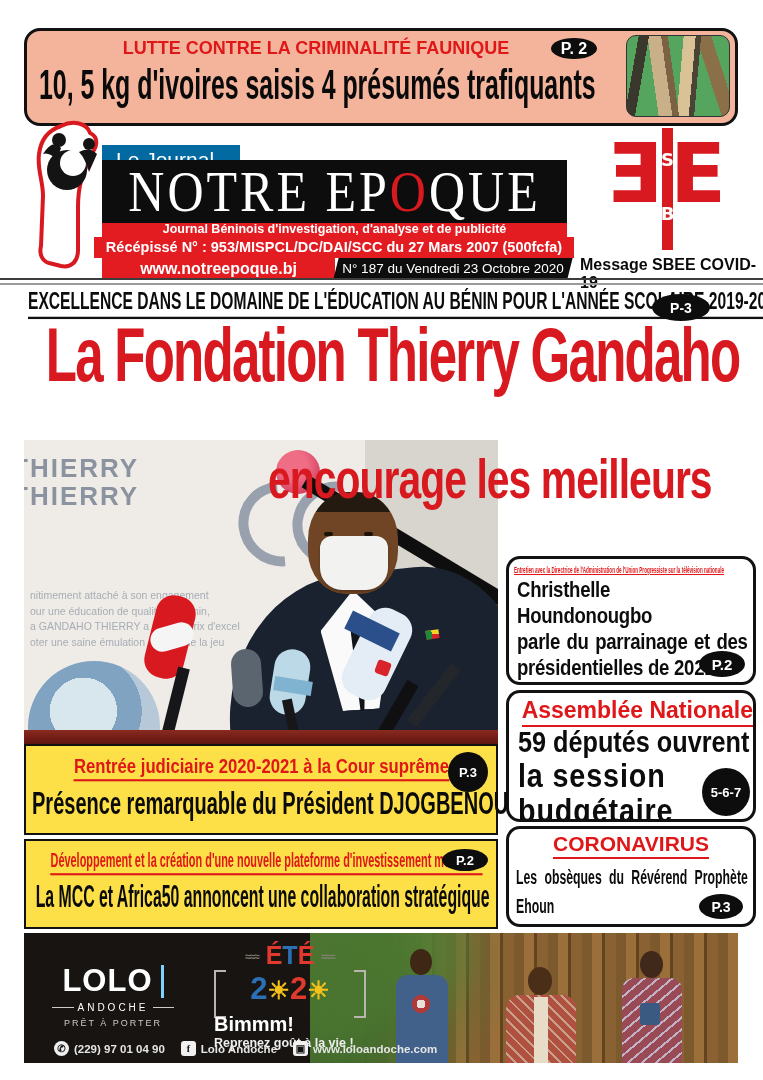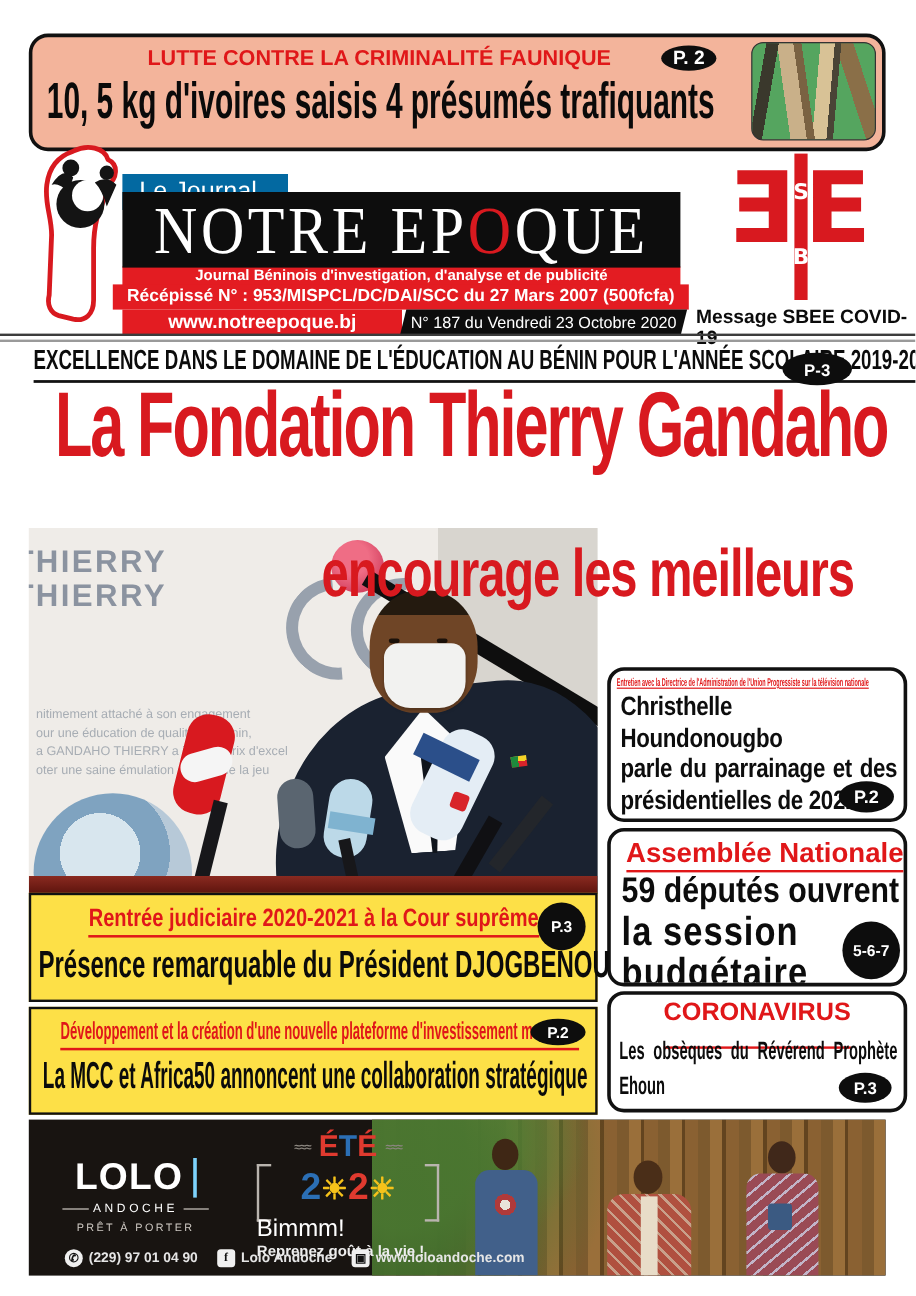--- a/index.html
+++ b/index.html
@@ -126,21 +126,21 @@
   .sb2-kicker{left:0;top:4px;width:244px;text-align:right;}
   .sb2-kicker span{display:inline-block;color:#e01719;font-size:23px;font-weight:bold;
                    border-bottom:2px solid #e01719;padding-bottom:1px;white-space:nowrap;}
   .sb2-lines{left:9px;top:35px;width:270px;transform:scale(0.87,1.02);transform-origin:left top;
              color:#0c0c0c;font-weight:800;white-space:nowrap;}
   .sb2-l1{font-size:29px;line-height:1.02;}
   .sb2-l2,.sb2-l3{font-size:33px;line-height:1.05;letter-spacing:1px;}
   .sb2-badge{right:3px;bottom:3px;width:48px;height:48px;font-size:13px;}
   .sb3-kicker{left:0;top:3px;width:244px;text-align:center;}
   .sb3-kicker span{display:inline-block;color:#e01719;font-size:21px;font-weight:bold;
-                   border-bottom:2px solid #e01719;padding-bottom:16px;white-space:nowrap;}
+                   border-bottom:2px solid #e01719;padding-bottom:1px;white-space:nowrap;}
   .sb3-headline{left:7px;top:33px;width:368px;transform:scale(0.63,1.08);transform-origin:left top;
                 font-size:19.5px;font-weight:800;line-height:1.38;color:#0c0c0c;}
   .sb3-badge{right:10px;bottom:5px;width:44px;height:25px;font-size:14px;}
 
   
   .art{left:24px;width:474px;background:#fde047;border:2.5px solid #111;box-sizing:border-box;}
   .art1{top:744px;height:91px;}
   .art2{top:839px;height:90px;}
   .art-kicker{transform-origin:left top;text-align:center;}
   .art-kicker span{display:inline-block;color:#e01719;font-weight:bold;
@@ -190,21 +190,21 @@
   .squiggle{font-size:10px;color:#8a857e;vertical-align:4px;letter-spacing:-1px;}
   .ete-year{position:relative;font-size:31px;font-weight:800;line-height:1.1;margin-top:2px;
             padding:2px 0;}
   .ete-year .b{color:#2b6fb5;} .ete-year .r{color:#e03a2f;}
   .sun{color:#f6c21a;font-size:25px;}
   .brk{position:absolute;top:0;width:10px;height:44px;}
   .brk-l{left:2px;border-left:2.5px solid #b9b4ae;border-top:2.5px solid #b9b4ae;
          border-bottom:2.5px solid #b9b4ae;}
   .brk-r{right:2px;border-right:2.5px solid #b9b4ae;border-top:2.5px solid #b9b4ae;
          border-bottom:2.5px solid #b9b4ae;}
-  .bimmm{left:190px;top:80px;font-size:20px;font-weight:400;color:#fff;}
+  .bimmm{left:190px;top:80px;font-size:20px;font-weight:700;color:#fff;}
   .slogan2{left:190px;top:103px;font-size:12.5px;font-weight:700;color:#eee;}
   .contacts{left:30px;bottom:7px;display:flex;gap:16px;align-items:center;color:#e5e5e5;
             font-size:11.5px;font-weight:600;}
   .contact{display:flex;align-items:center;gap:5px;white-space:nowrap;}
   .ci{width:15px;height:15px;background:#f0f0f0;color:#111;display:inline-flex;
       align-items:center;justify-content:center;font-size:10px;}
   .ci.round{border-radius:50%;}
   .ci.sq{border-radius:3px;font-family:"Liberation Serif",serif;font-weight:bold;}
 </style>
 </head>

